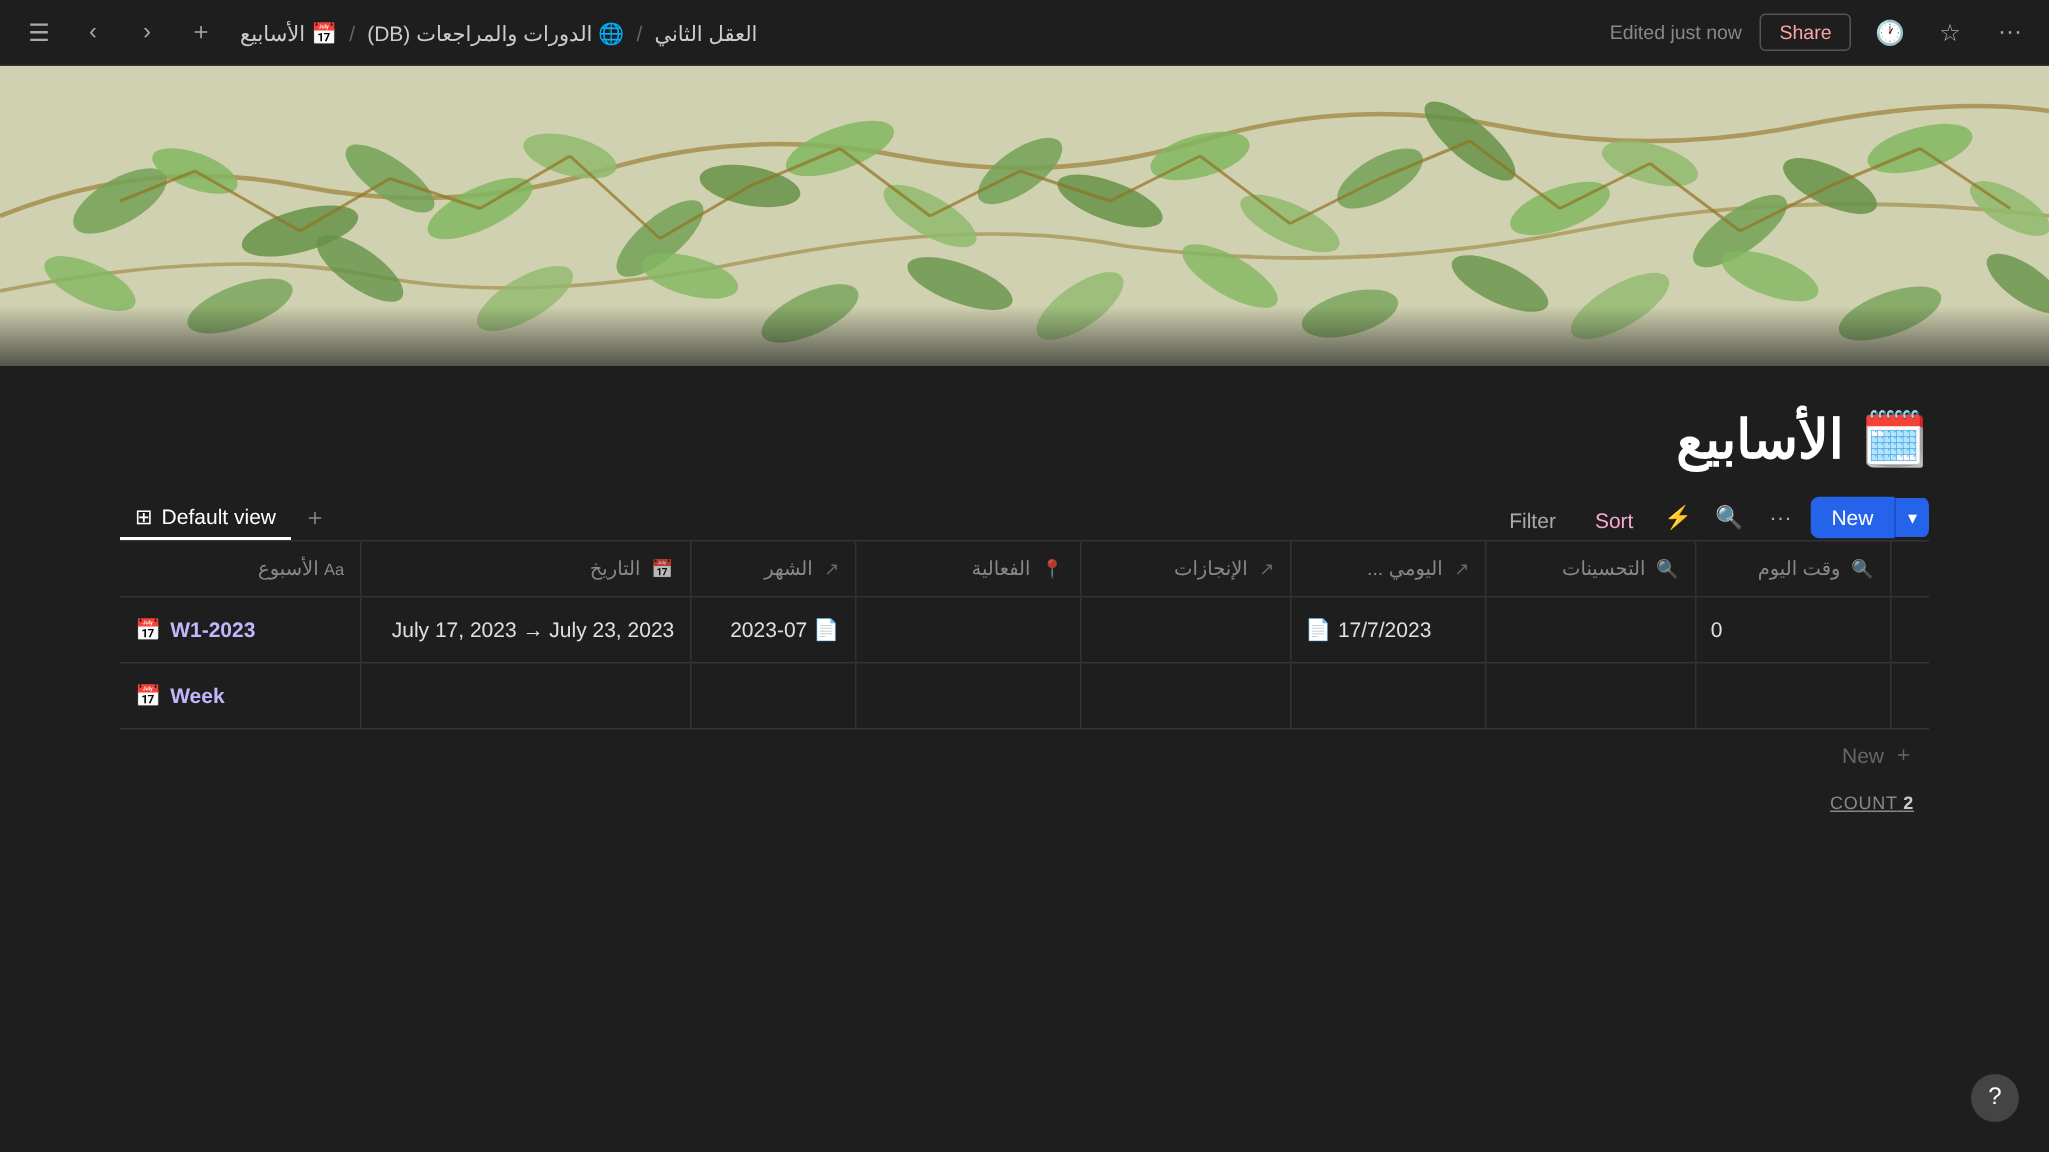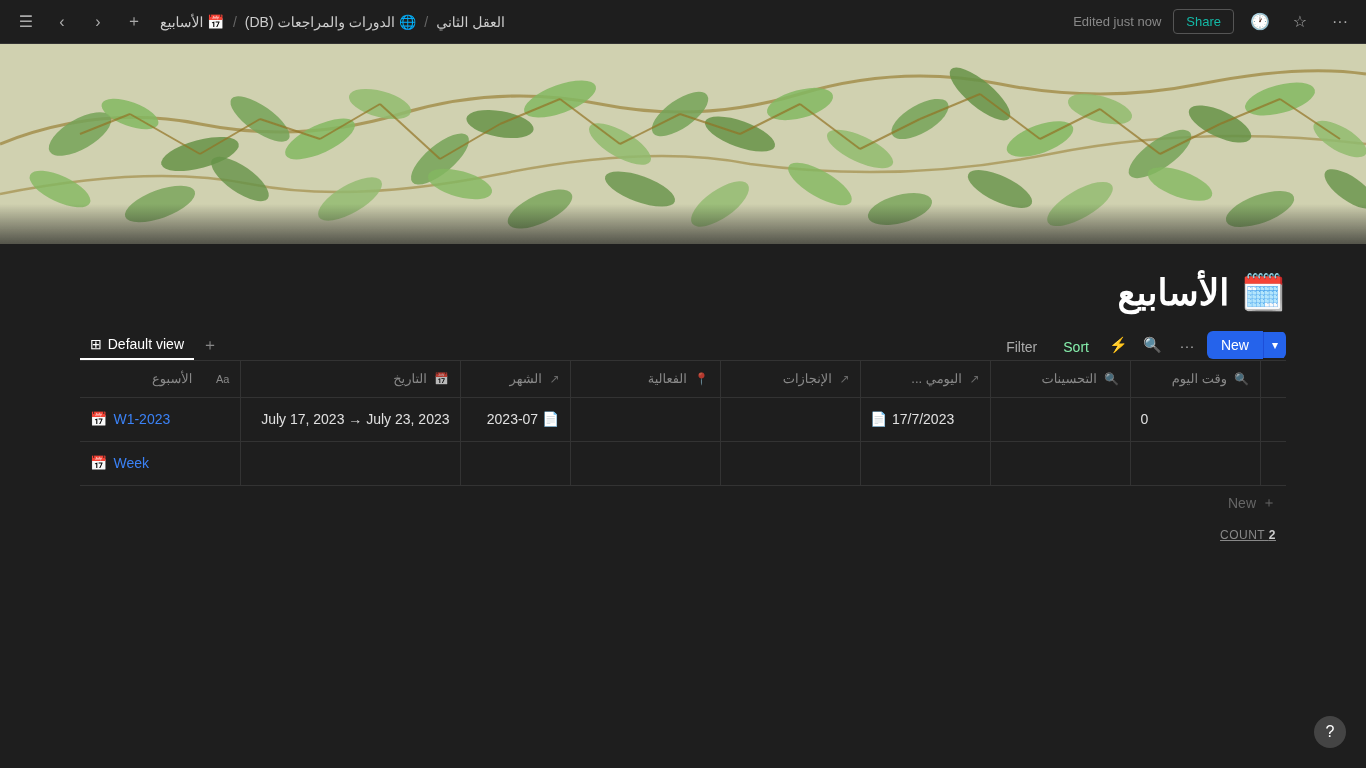--- a/index.html
+++ b/index.html
@@ -58,21 +58,21 @@
     }
     .topbar-right {
       display: flex;
       align-items: center;
       gap: 12px;
     }
     .edited-text { color: #888; font-size: 13px; text-align: right; }
     .share-btn {
       background: transparent;
       border: 1px solid #555;
-      color: #14b8a6;
+      color: #fca5a5;
       padding: 4px 12px;
       border-radius: 4px;
       cursor: pointer;
       font-size: 13px;
     }
 
     
     .banner {
       width: 100%;
       height: 200px;
@@ -161,21 +161,21 @@
       background: transparent;
       border: none;
       color: #aaa;
       cursor: pointer;
       border-radius: 4px;
       font-size: 14px;
       display: flex;
       align-items: center;
       gap: 4px;
     }
-    .toolbar-btn.sort-active { color: #86efac; }
+    .toolbar-btn.sort-active { color: #f9a8d4; }
     .toolbar-icon-btn {
       width: 28px;
       height: 28px;
       display: flex;
       align-items: center;
       justify-content: center;
       background: transparent;
       border: none;
       color: #aaa;
       cursor: pointer;
@@ -260,22 +260,22 @@
       justify-content: flex-end;
     }
     .cell-icon {
       font-size: 14px;
     }
     .cell-green { color: #4ade80; }
     .cell-gray { color: #888; }
 
     
     .row-name-bold {
-      font-weight: 400;
-      color: #3b82f6;
+      font-weight: 700;
+      color: #c4b5fd;
     }
 
     
     .add-row {
       display: flex;
       align-items: center;
       gap: 6px;
       padding: 8px 10px;
       color: #666;
       cursor: pointer;
@@ -466,21 +466,21 @@
         <button class="new-btn-arrow">▾</button>
       </div>
     </div>
   </div>
 
   <div class="table-wrapper">
     <table>
       <thead>
         <tr>
           <th class="col-name">
-            <span style="font-size:11px;margin-left:20px;">Aa</span>
+            <span style="font-size:11px;margin-left:0;">Aa</span>
             <span>الأسبوع</span>
           </th>
           <th class="col-date">
             <span class="th-icon">📅</span>
             <span>التاريخ</span>
           </th>
           <th class="col-month">
             <span class="th-icon">↗</span>
             <span>الشهر</span>
           </th>

